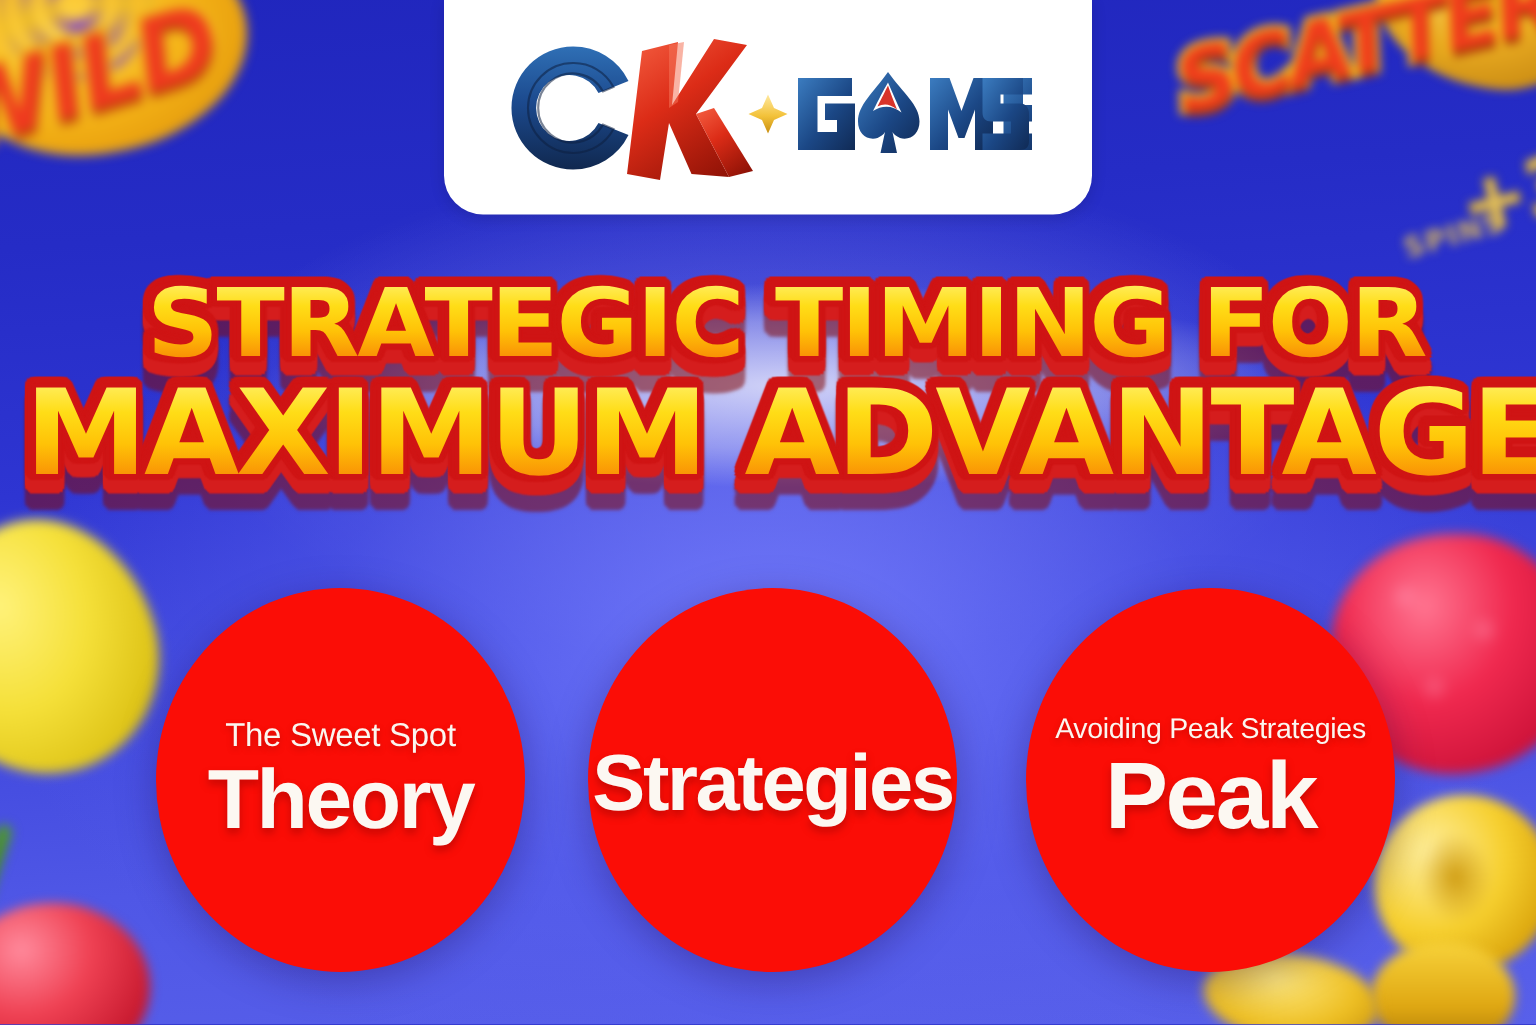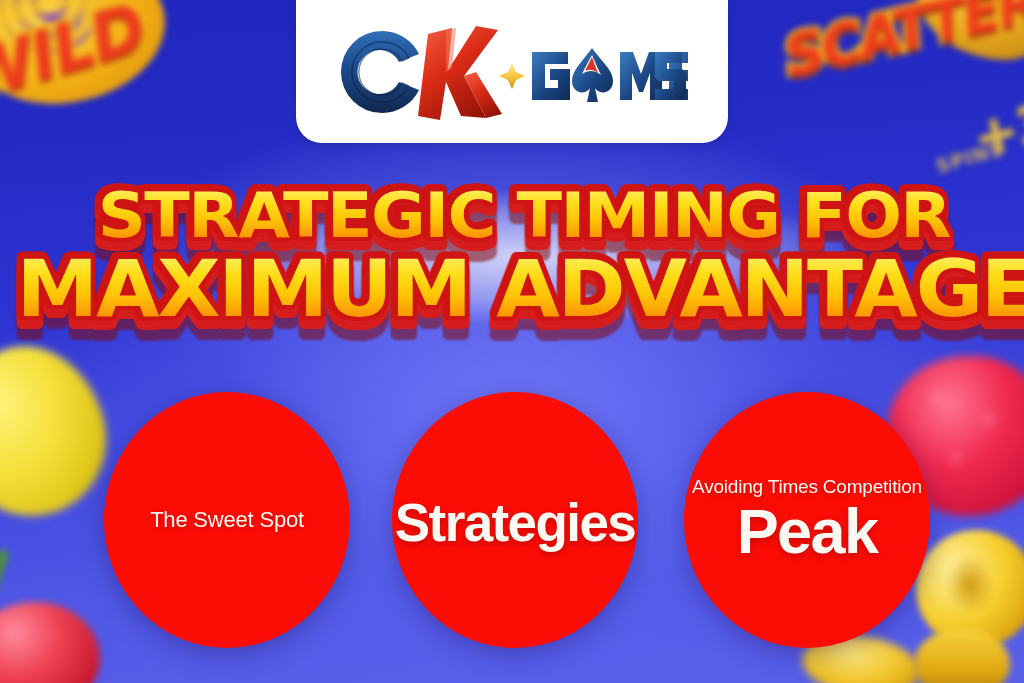--- a/index.html
+++ b/index.html
@@ -280,23 +280,24 @@
   </div>
 
   <div id="headline">
     <div class="hl-line" id="hl1">STRATEGIC TIMING FOR</div>
     <div class="hl-line" id="hl2">MAXIMUM ADVANTAGE</div>
   </div>
 
   <div id="circles">
     <div class="bubble" id="bubble-1">
       <span class="sub">The Sweet Spot</span>
+      <span class="main">Theory</span>
     </div>
     <div class="bubble" id="bubble-2">
       <span class="main">Strategies</span>
     </div>
     <div class="bubble" id="bubble-3">
-      <span class="sub">Avoiding Times Competition</span>
+      <span class="sub">Avoiding Peak Strategies</span>
       <span class="main">Peak</span>
     </div>
   </div>
 
 </div>
 
 </body></html>

